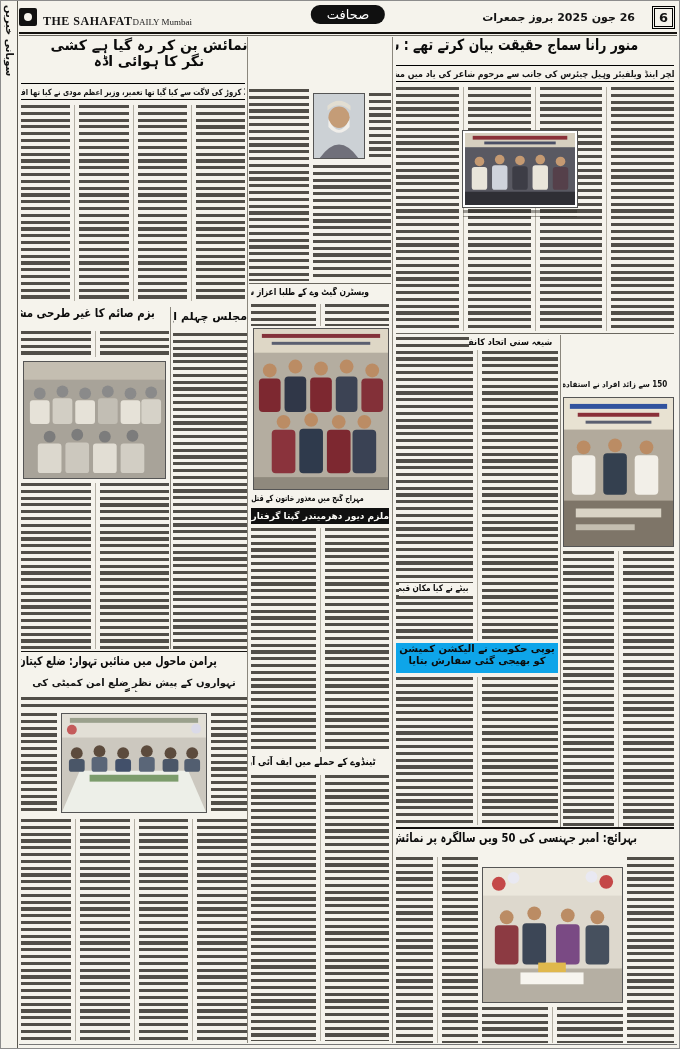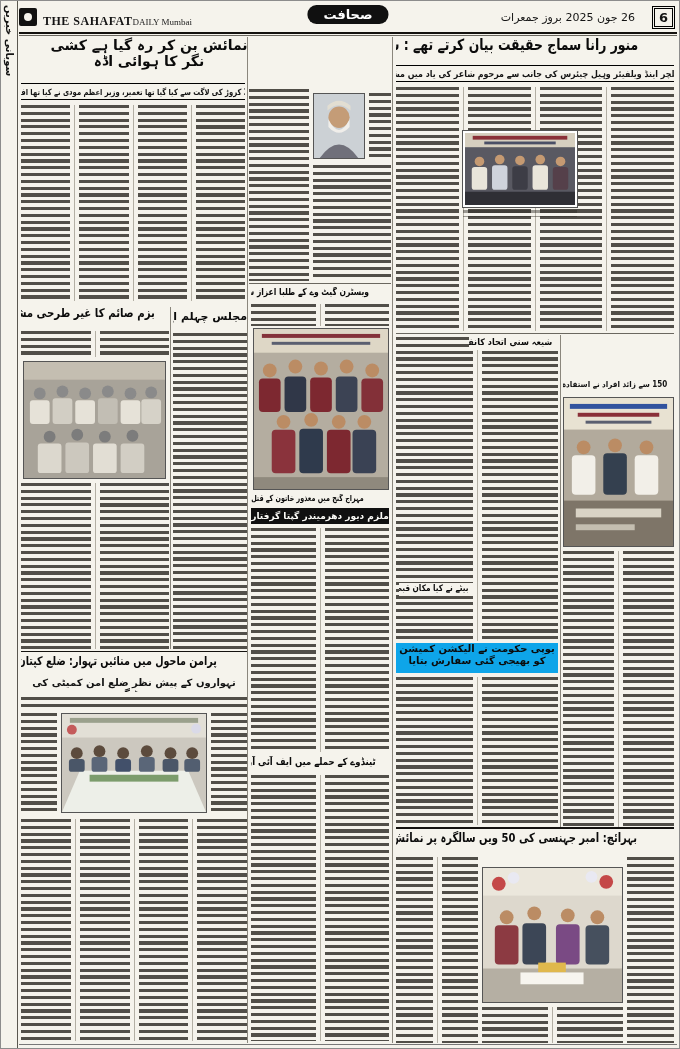--- a/index.html
+++ b/index.html
@@ -6,39 +6,39 @@
   html,body{background:#9a9a9a}
   .page{position:relative;width:680px;height:1049px;margin:0 auto;background:#f5f3ec;
         font-family:"DejaVu Sans",sans-serif;color:#141414;direction:rtl;overflow:hidden;
         border:1px solid #8c8c8c}
   .hl{position:absolute;font-weight:700;text-align:center;line-height:1.15;overflow:hidden;color:#0b0b0b}
   .fit{display:inline-block;white-space:nowrap;transform-origin:center}
   .sub{position:absolute;font-weight:700;text-align:center;border-top:1.5px solid #000;border-bottom:1.5px solid #000;
        display:flex;align-items:center;justify-content:center;overflow:hidden}
   .plainsub{position:absolute;font-weight:700;text-align:center;overflow:hidden}
   .kick{position:absolute;background:#101010;color:#fcfcf8;font-weight:700;
-        display:flex;align-items:center;justify-content:center;overflow:hidden}
+        display:flex;align-items:center;justify-content:flex-start;overflow:hidden}
   .sim{position:absolute;background-image:repeating-linear-gradient(to bottom,rgba(45,42,36,.82) 0 3.1px,transparent 3.1px 6.8px)}
   .sim.light{background-image:repeating-linear-gradient(to bottom,rgba(45,42,36,.45) 0 2.6px,transparent 2.6px 5.6px)}
   .cols{position:absolute;display:flex}
   .simcol{flex:1;background-image:repeating-linear-gradient(to bottom,rgba(45,42,36,.82) 0 3.1px,transparent 3.1px 6.8px);background-clip:content-box}
   .simcol:not(:first-child){border-right:1px solid #b3afa4;margin-right:4px;padding-right:4px}
   .photo{position:absolute;border:1px solid #555;background:#b0aca2;overflow:hidden}
   .photo svg{display:block;width:100%;height:100%}
   .vr{position:absolute;width:1px;background:#8a867c}
   .hrule{position:absolute;background:#14120f}
   .header{position:absolute;left:18px;top:3px;width:658px;height:27px;direction:ltr}
   .logo{position:absolute;left:0;top:4px;width:18px;height:18px;background:#111;border-radius:2px}
   .logo::after{content:"";position:absolute;left:5px;top:5px;width:8px;height:8px;background:#f5f3ec;border-radius:50%}
   .brand{position:absolute;left:24px;top:7px;font-family:"Liberation Serif",serif;white-space:nowrap}
   .brand-main{font-weight:700;font-size:12px;letter-spacing:.5px}
   .brand-sub{font-size:9px;color:#222}
   .title-box{position:absolute;left:50%;top:1px;transform:translateX(-50%);background:#101010;color:#fff;
-             padding:2px 16px;border-radius:9px;font-size:13px;font-weight:700;direction:rtl}
-  .date{position:absolute;right:42px;top:7px;font-size:11px;font-weight:400;direction:rtl;white-space:nowrap}
+             padding:2px 16px;border-radius:9px;font-size:13px;font-weight:400;direction:rtl}
+  .date{position:absolute;right:42px;top:7px;font-size:11px;font-weight:700;direction:rtl;white-space:nowrap}
   .pagenum{position:absolute;right:2px;top:2px;width:23px;height:23px;border:3px double #000;
            display:flex;align-items:center;justify-content:center;font-size:13px;font-weight:700}
   .side-strip{position:absolute;left:0;top:0;width:17px;height:1049px;background:#f5f3ec;border-right:1px solid #5a574f}
   .side-text{position:absolute;top:4px;right:2px;writing-mode:vertical-rl;font-size:10px;font-weight:700;white-space:nowrap}
 </style>
 </head>
 <body>
 
 <div class="page">
 

